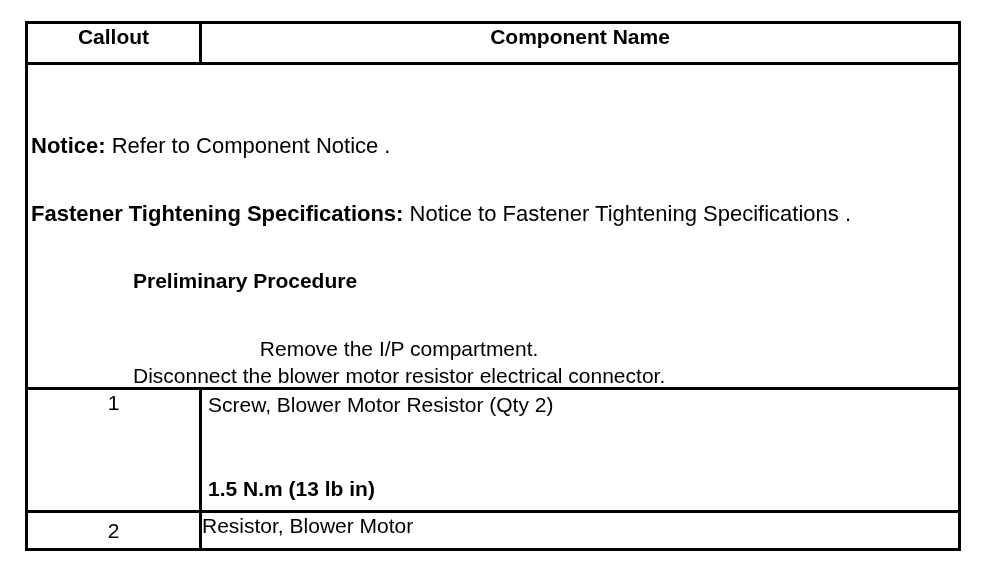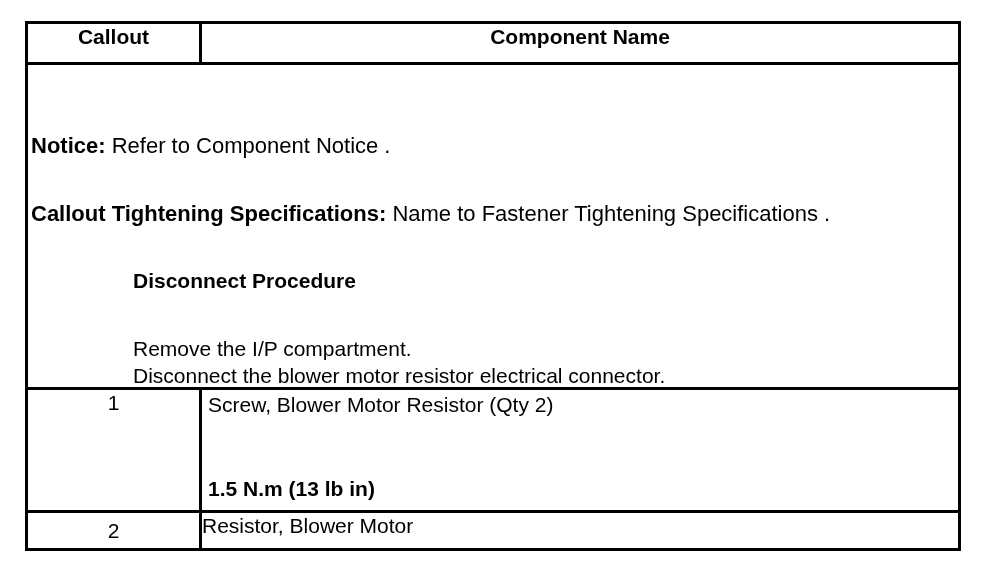--- a/index.html
+++ b/index.html
@@ -102,20 +102,21 @@
   .prelim-steps {
     position: absolute;
     left: 105px;
     top: 270px;
     font-size: 21px;
     line-height: 27px;
     font-weight: normal;
   }
   .prelim-steps .step {
     white-space: nowrap;
+    text-align: center;
   }
 
   
   .callout-num {
     text-align: center;
     vertical-align: middle;
     font-size: 21px;
     line-height: 26px;
     font-weight: normal;
   }
@@ -178,24 +179,24 @@
 
       <tr>
         <td class="notice-cell" colspan="2">
           <div class="notice-inner">
 
             <div class="line-notice">
               <span class="lead">Notice:</span><span class="tail"> Refer to Component Notice .</span>
             </div>
 
             <div class="line-fts">
-              <span class="lead">Callout Tightening Specifications:</span><span class="tail"> Name to Fastener Tightening Specifications .</span>
+              <span class="lead">Fastener Tightening Specifications:</span><span class="tail"> Notice to Fastener Tightening Specifications .</span>
             </div>
 
-            <div class="prelim-head">Disconnect Procedure</div>
+            <div class="prelim-head">Preliminary Procedure</div>
 
             <div class="prelim-steps">
               <div class="step">Remove the I/P compartment.</div>
               <div class="step">Disconnect the blower motor resistor electrical connector.</div>
             </div>
 
           </div>
         </td>
       </tr>
 

